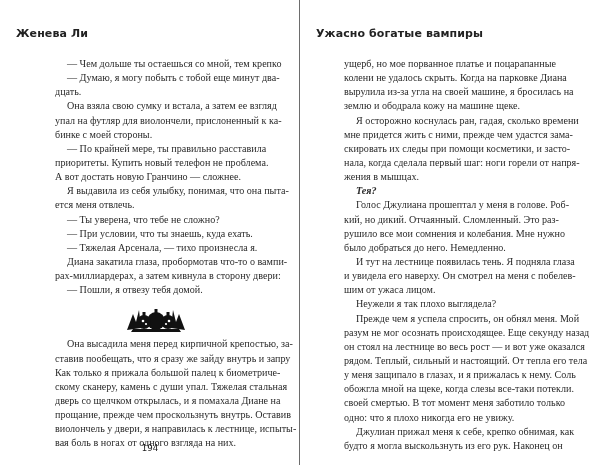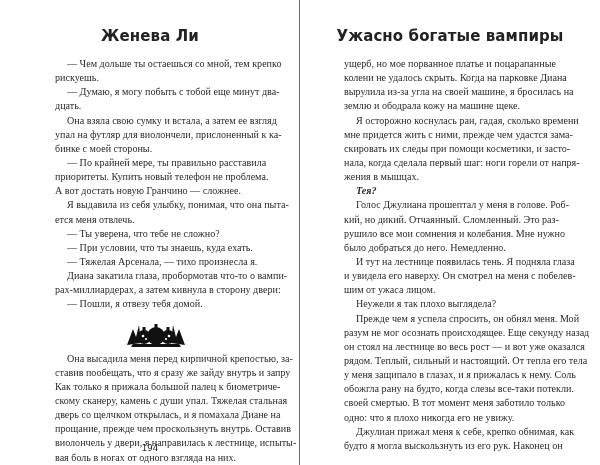--- a/index.html
+++ b/index.html
@@ -2,43 +2,42 @@
 <html><head>
 <meta charset="utf-8">
 <style>
   html, body { margin:0; padding:0; }
   body { width:600px; height:465px; background:#ffffff; position:relative; overflow:hidden;
          font-family:"Liberation Serif", serif; color:#2a2a2a; }
   .page { position:absolute; top:0; height:465px; width:300px; background:#fff; }
   .page.left { left:0; }
   .page.right { left:300px; }
   .gutter { position:absolute; left:299px; top:0; width:2px; height:465px; background:#6d6d6d; }
-  .running-head { position:absolute; top:27px; left:0; width:100%; text-align:center;
-         font-family:"DejaVu Sans", sans-serif; font-weight:bold; font-size:15px; color:#222; letter-spacing:0.1px; }
+  .running-head { position:absolute; top:27px; left:16px; width:100%; text-align:left;
+         font-family:"DejaVu Sans", sans-serif; font-weight:bold; font-size:11px; color:#222; letter-spacing:0.1px; }
   .text-block { position:absolute; top:57px; width:204px; font-size:10.1px; line-height:14.15px; }
   .left .text-block { left:55px; }
   .right .text-block { left:44px; }
   .line { white-space:nowrap; display:block; height:14.15px; overflow:visible; }
   .line.j { text-align:justify; text-align-last:justify; }
   .line.ind { text-indent:12px; }
   .line.it { font-style:italic; font-weight:bold; }
   .ornament { display:block; height:40px; position:relative; }
   .ornament svg { position:absolute; left:68px; top:5px; }
   .page-number { position:absolute; top:443px; left:0; width:100%; text-align:center;
          font-family:"DejaVu Sans", sans-serif; font-weight:normal; font-size:8.6px; color:#222; }
 </style>
 </head>
 <body>
 
 <div class="page left">
   <div class="running-head">Женева Ли</div>
   <div class="text-block">
     <div id="left-before">
         <span class="line ind j">— Чем дольше ты остаешься со мной, тем крепко</span>
-        <span class="line ">рискуешь.</span>
         <span class="line ind j">— Думаю, я могу побыть с тобой еще минут два-</span>
         <span class="line ">дцать.</span>
         <span class="line ind j">Она взяла свою сумку и встала, а затем ее взгляд</span>
         <span class="line j">упал на футляр для виолончели, прислоненный к ка-</span>
         <span class="line ">бинке с моей стороны.</span>
         <span class="line ind j">— По крайней мере, ты правильно расставила</span>
         <span class="line j">приоритеты. Купить новый телефон не проблема.</span>
         <span class="line ">А вот достать новую Гранчино — сложнее.</span>
         <span class="line ind j">Я выдавила из себя улыбку, понимая, что она пыта-</span>
         <span class="line ">ется меня отвлечь.</span>
@@ -105,19 +104,19 @@
       <span class="line ">было добраться до него. Немедленно.</span>
       <span class="line ind j">И тут на лестнице появилась тень. Я подняла глаза</span>
       <span class="line j">и увидела его наверху. Он смотрел на меня с побелев-</span>
       <span class="line ">шим от ужаса лицом.</span>
       <span class="line ind">Неужели я так плохо выглядела?</span>
       <span class="line ind j">Прежде чем я успела спросить, он обнял меня. Мой</span>
       <span class="line j">разум не мог осознать происходящее. Еще секунду назад</span>
       <span class="line j">он стоял на лестнице во весь рост — и вот уже оказался</span>
       <span class="line j">рядом. Теплый, сильный и настоящий. От тепла его тела</span>
       <span class="line j">у меня защипало в глазах, и я прижалась к нему. Соль</span>
-      <span class="line ">обожгла рану на будто, когда слезы все-таки потекли.</span>
+      <span class="line ">обожгла мной на щеке, когда слезы все-таки потекли.</span>
       <span class="line j">своей смертью. В тот момент меня заботило только</span>
       <span class="line ">одно: что я плохо никогда его не увижу.</span>
       <span class="line ind j">Джулиан прижал меня к себе, крепко обнимая, как</span>
       <span class="line j">будто я могла выскользнуть из его рук. Наконец он</span>
     </div>
 </div>
 
 </body></html>

